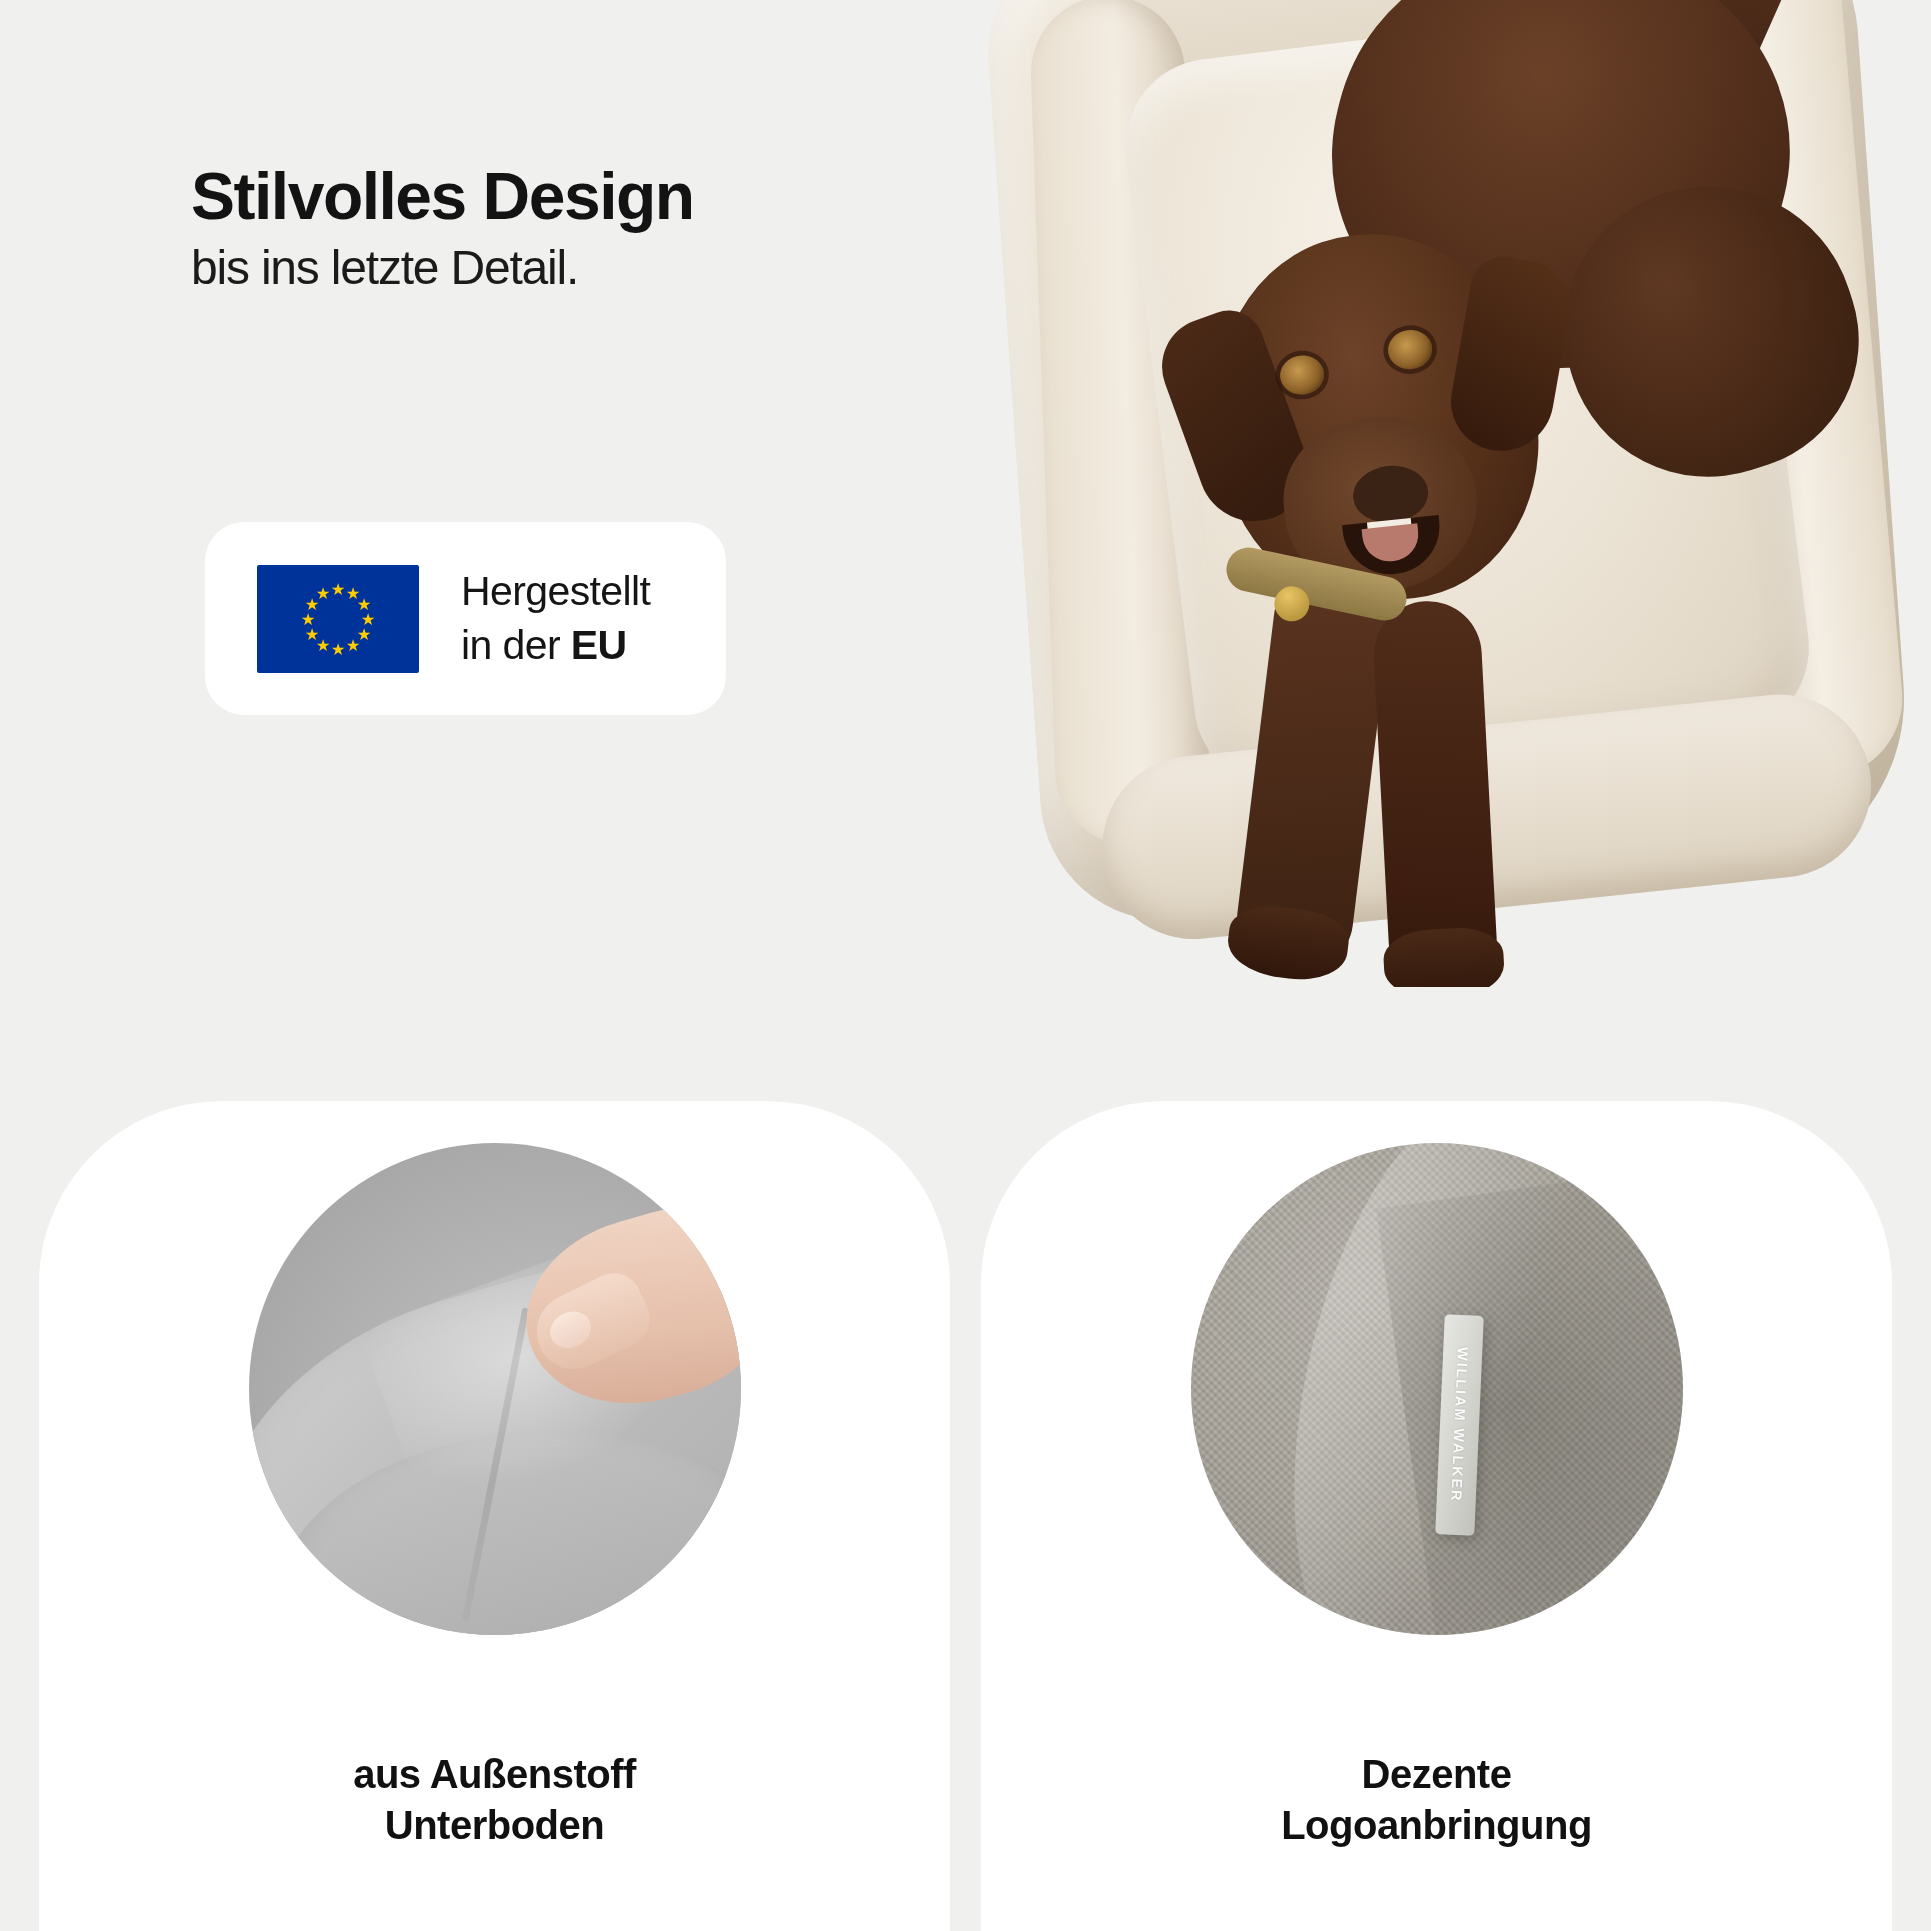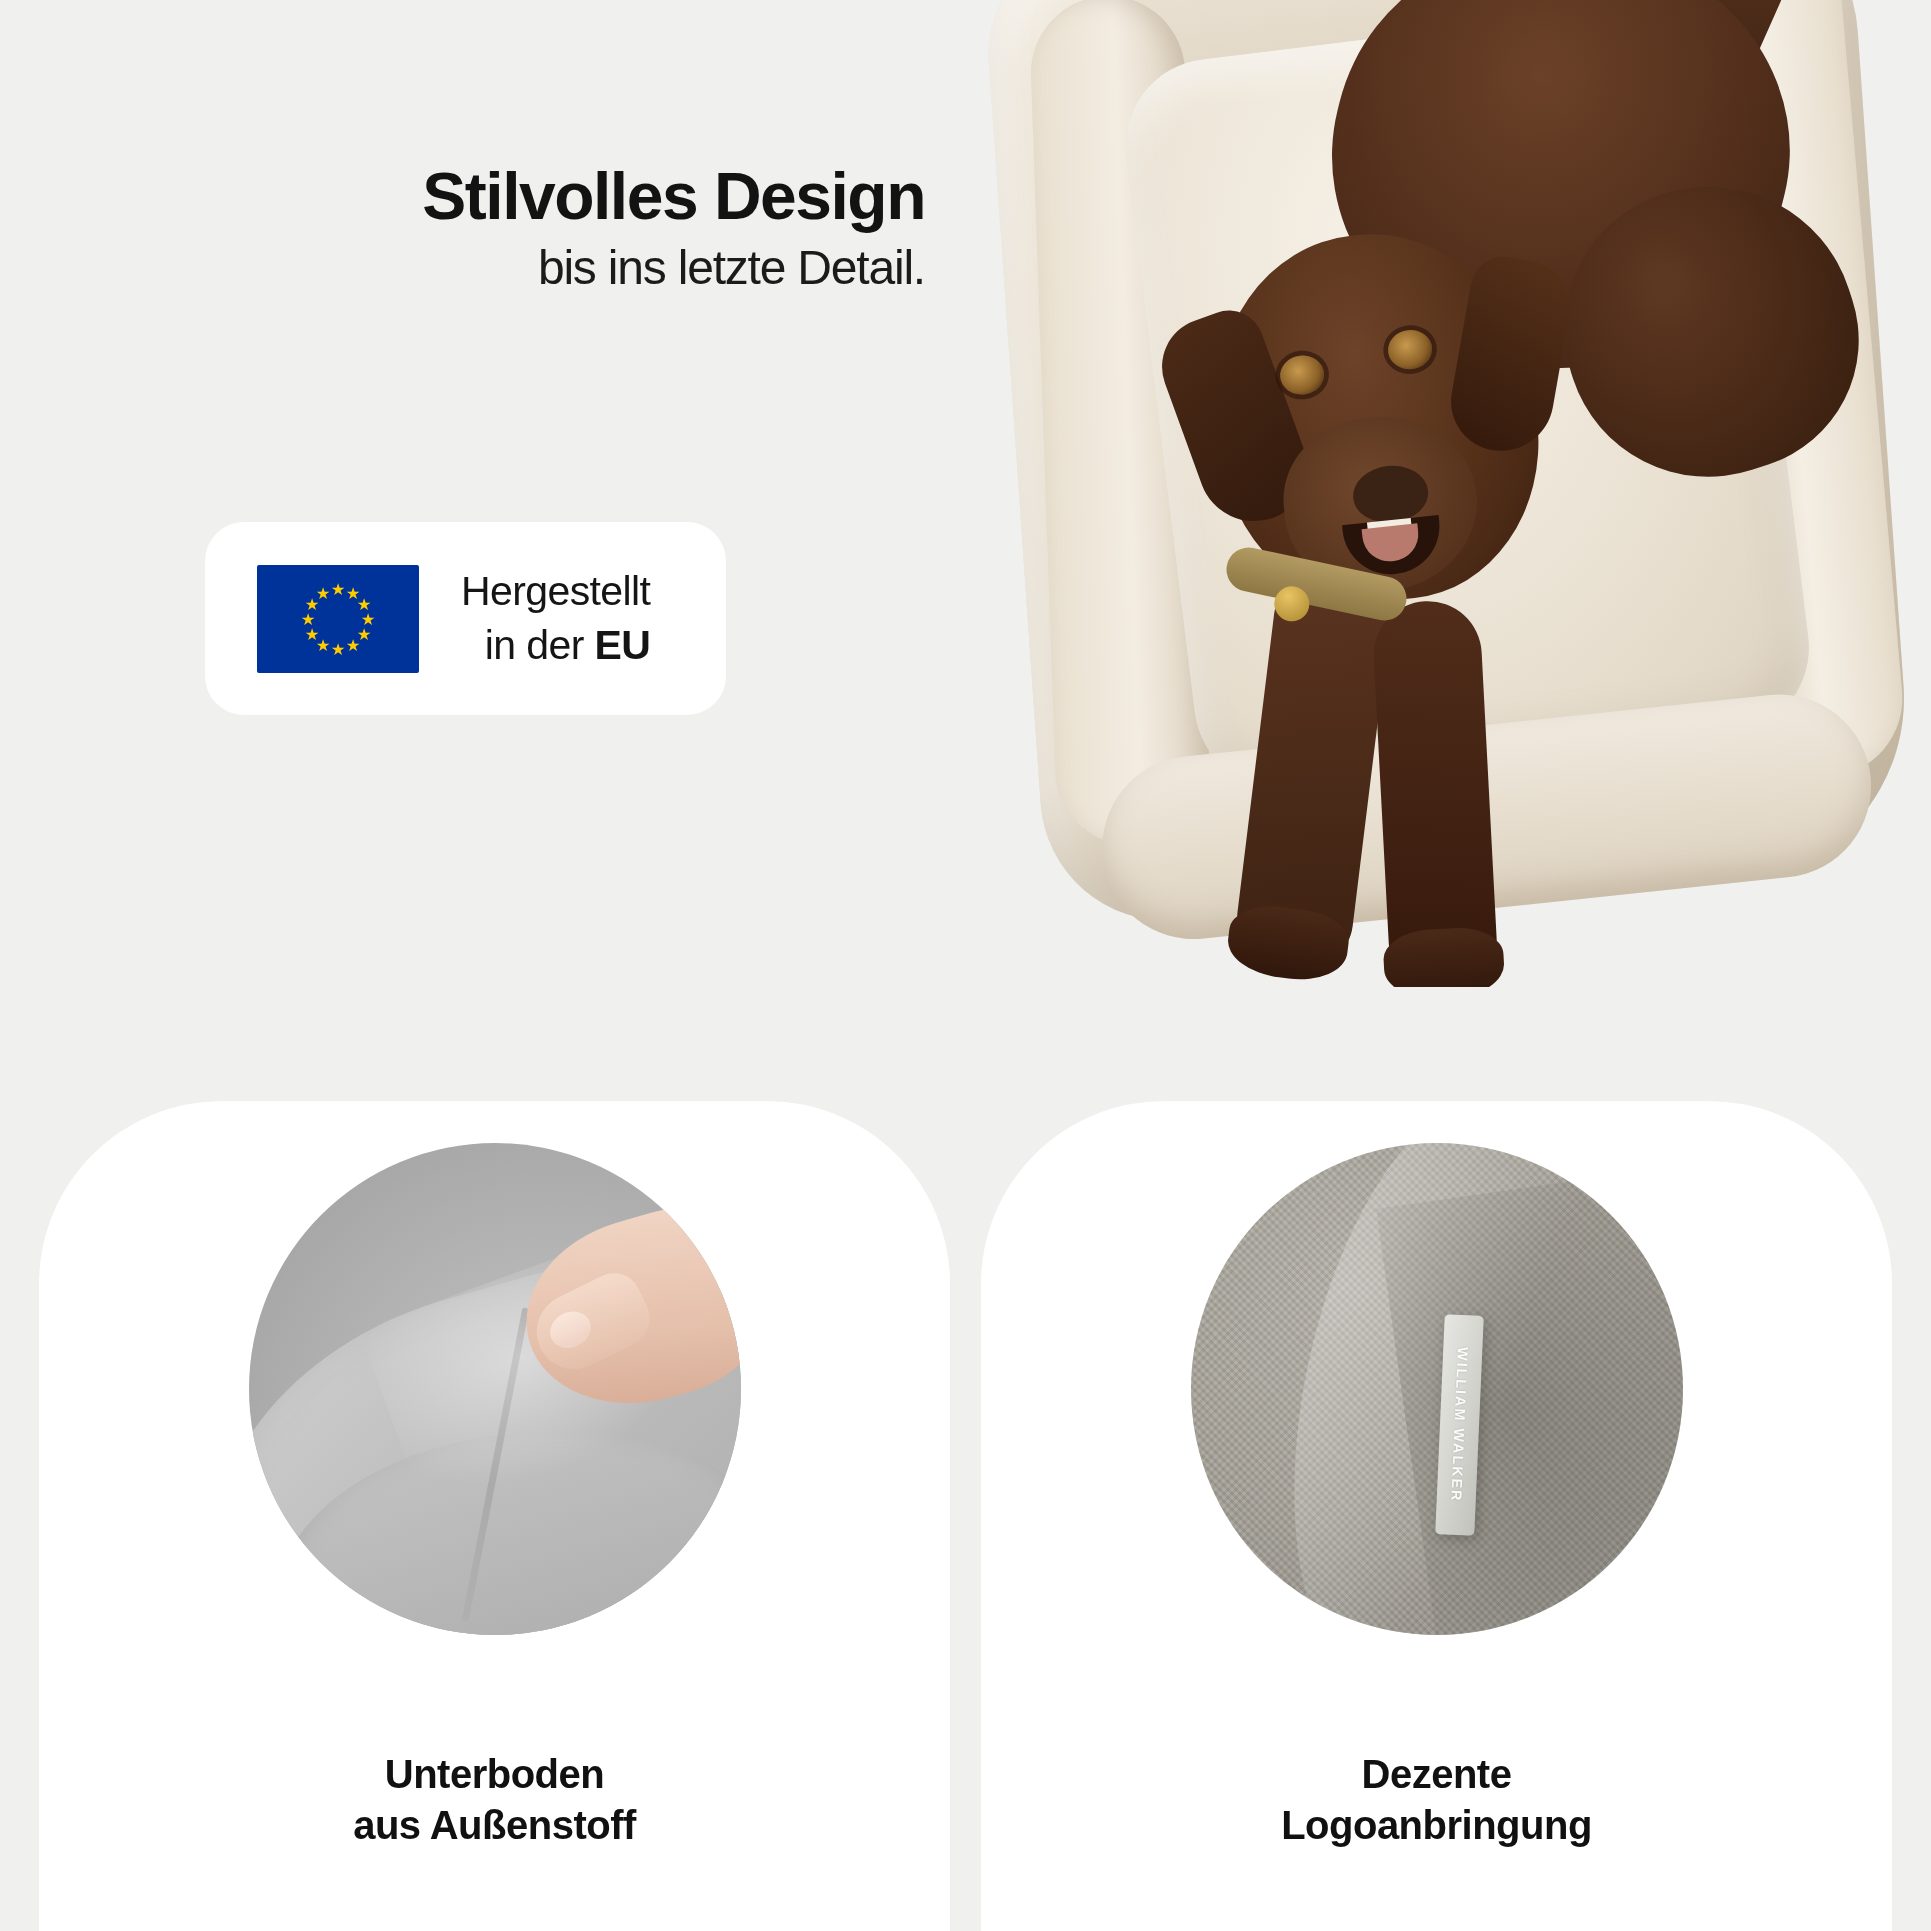--- a/index.html
+++ b/index.html
@@ -6,21 +6,21 @@
   * { margin:0; padding:0; box-sizing:border-box; }
   html,body { width:1931px; height:1931px; }
   body {
     font-family:"Liberation Sans", sans-serif;
     background:#f0f0ee;
     position:relative;
     overflow:hidden;
   }
 
   
-  .hero { position:absolute; inset:0 0 auto 0; height:1081px;text-align:right; }
+  .hero { position:absolute; inset:0 0 auto 0; height:1081px; }
 
   .headline-block { position:absolute; left:191px; top:162px; width:734px; }
   .headline {
     font-size:66px; font-weight:700; color:#131313;
     letter-spacing:-1.5px; line-height:1.06; white-space:nowrap;
   }
   .subheadline {
     font-size:48px; font-weight:300; color:#1b1b1b;
     letter-spacing:-1.2px; line-height:1.18; margin-top:7.7px; white-space:nowrap;
   }
@@ -414,22 +414,22 @@
         <div class="fleece-seam"></div>
         <div class="fleece-hi"></div>
         <div class="hand">
           <div class="finger">
             <div class="nail"></div>
           </div>
         </div>
       </div>
     </div>
     <div class="card-caption">
+      <div>aus Außenstoff</div>
       <div>Unterboden</div>
-      <div>aus Außenstoff</div>
     </div>
   </article>
 
   <article class="card">
     <div class="card-media">
       <div class="weave">
         <div class="weave-ridge"></div>
         <div class="weave-shadow"></div>
         <div class="logo-tag">
           <span class="logo-tag-text">WILLIAM WALKER</span>

